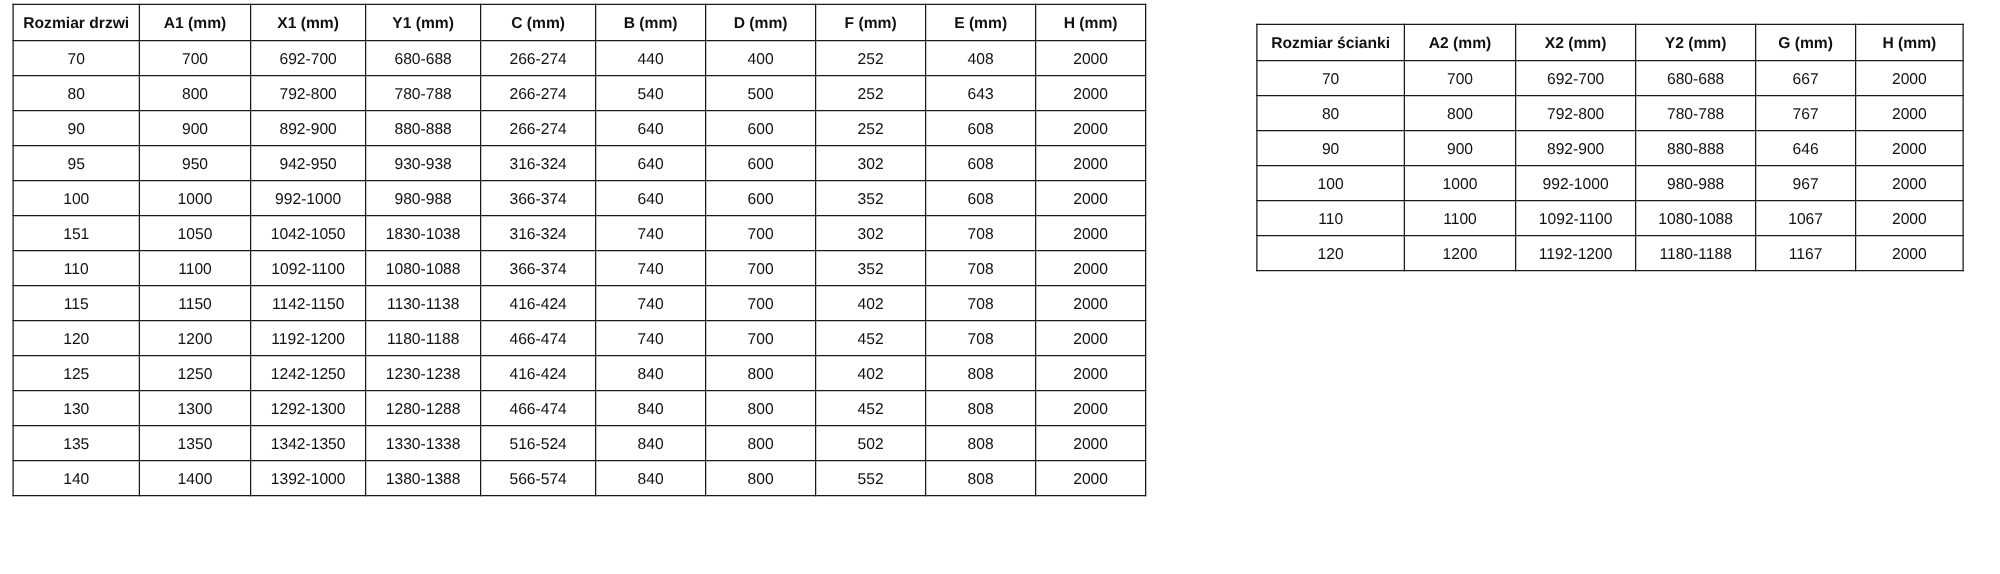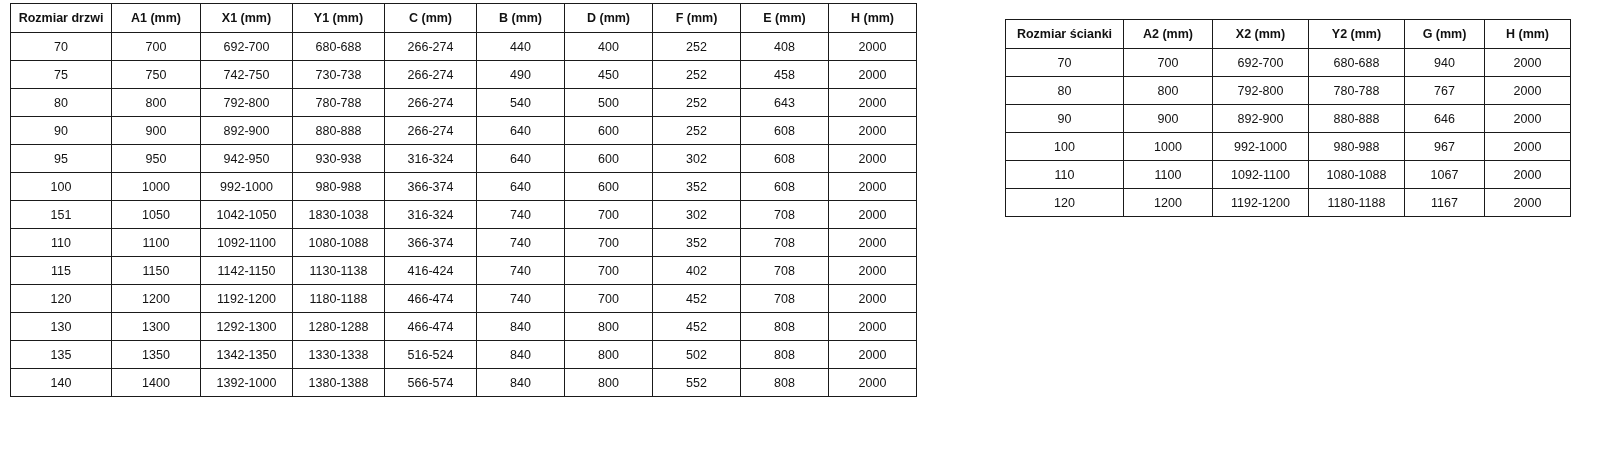--- a/index.html
+++ b/index.html
@@ -109,32 +109,20 @@
           <td>692-700</td>
           <td>680-688</td>
           <td>266-274</td>
           <td>440</td>
           <td>400</td>
           <td>252</td>
           <td>408</td>
           <td>2000</td>
         </tr>
         <tr>
-          <td>75</td>
-          <td>750</td>
-          <td>742-750</td>
-          <td>730-738</td>
-          <td>266-274</td>
-          <td>490</td>
-          <td>450</td>
-          <td>252</td>
-          <td>458</td>
-          <td>2000</td>
-        </tr>
-        <tr>
           <td>80</td>
           <td>800</td>
           <td>792-800</td>
           <td>780-788</td>
           <td>266-274</td>
           <td>540</td>
           <td>500</td>
           <td>252</td>
           <td>643</td>
           <td>2000</td>
@@ -214,20 +202,32 @@
         <tr>
           <td>120</td>
           <td>1200</td>
           <td>1192-1200</td>
           <td>1180-1188</td>
           <td>466-474</td>
           <td>740</td>
           <td>700</td>
           <td>452</td>
           <td>708</td>
+          <td>2000</td>
+        </tr>
+        <tr>
+          <td>125</td>
+          <td>1250</td>
+          <td>1242-1250</td>
+          <td>1230-1238</td>
+          <td>416-424</td>
+          <td>840</td>
+          <td>800</td>
+          <td>402</td>
+          <td>808</td>
           <td>2000</td>
         </tr>
         <tr>
           <td>130</td>
           <td>1300</td>
           <td>1292-1300</td>
           <td>1280-1288</td>
           <td>466-474</td>
           <td>840</td>
           <td>800</td>
@@ -282,21 +282,21 @@
           <th>G (mm)</th>
           <th>H (mm)</th>
         </tr>
       </thead>
       <tbody>
         <tr>
           <td>70</td>
           <td>700</td>
           <td>692-700</td>
           <td>680-688</td>
-          <td>940</td>
+          <td>667</td>
           <td>2000</td>
         </tr>
         <tr>
           <td>80</td>
           <td>800</td>
           <td>792-800</td>
           <td>780-788</td>
           <td>767</td>
           <td>2000</td>
         </tr>

